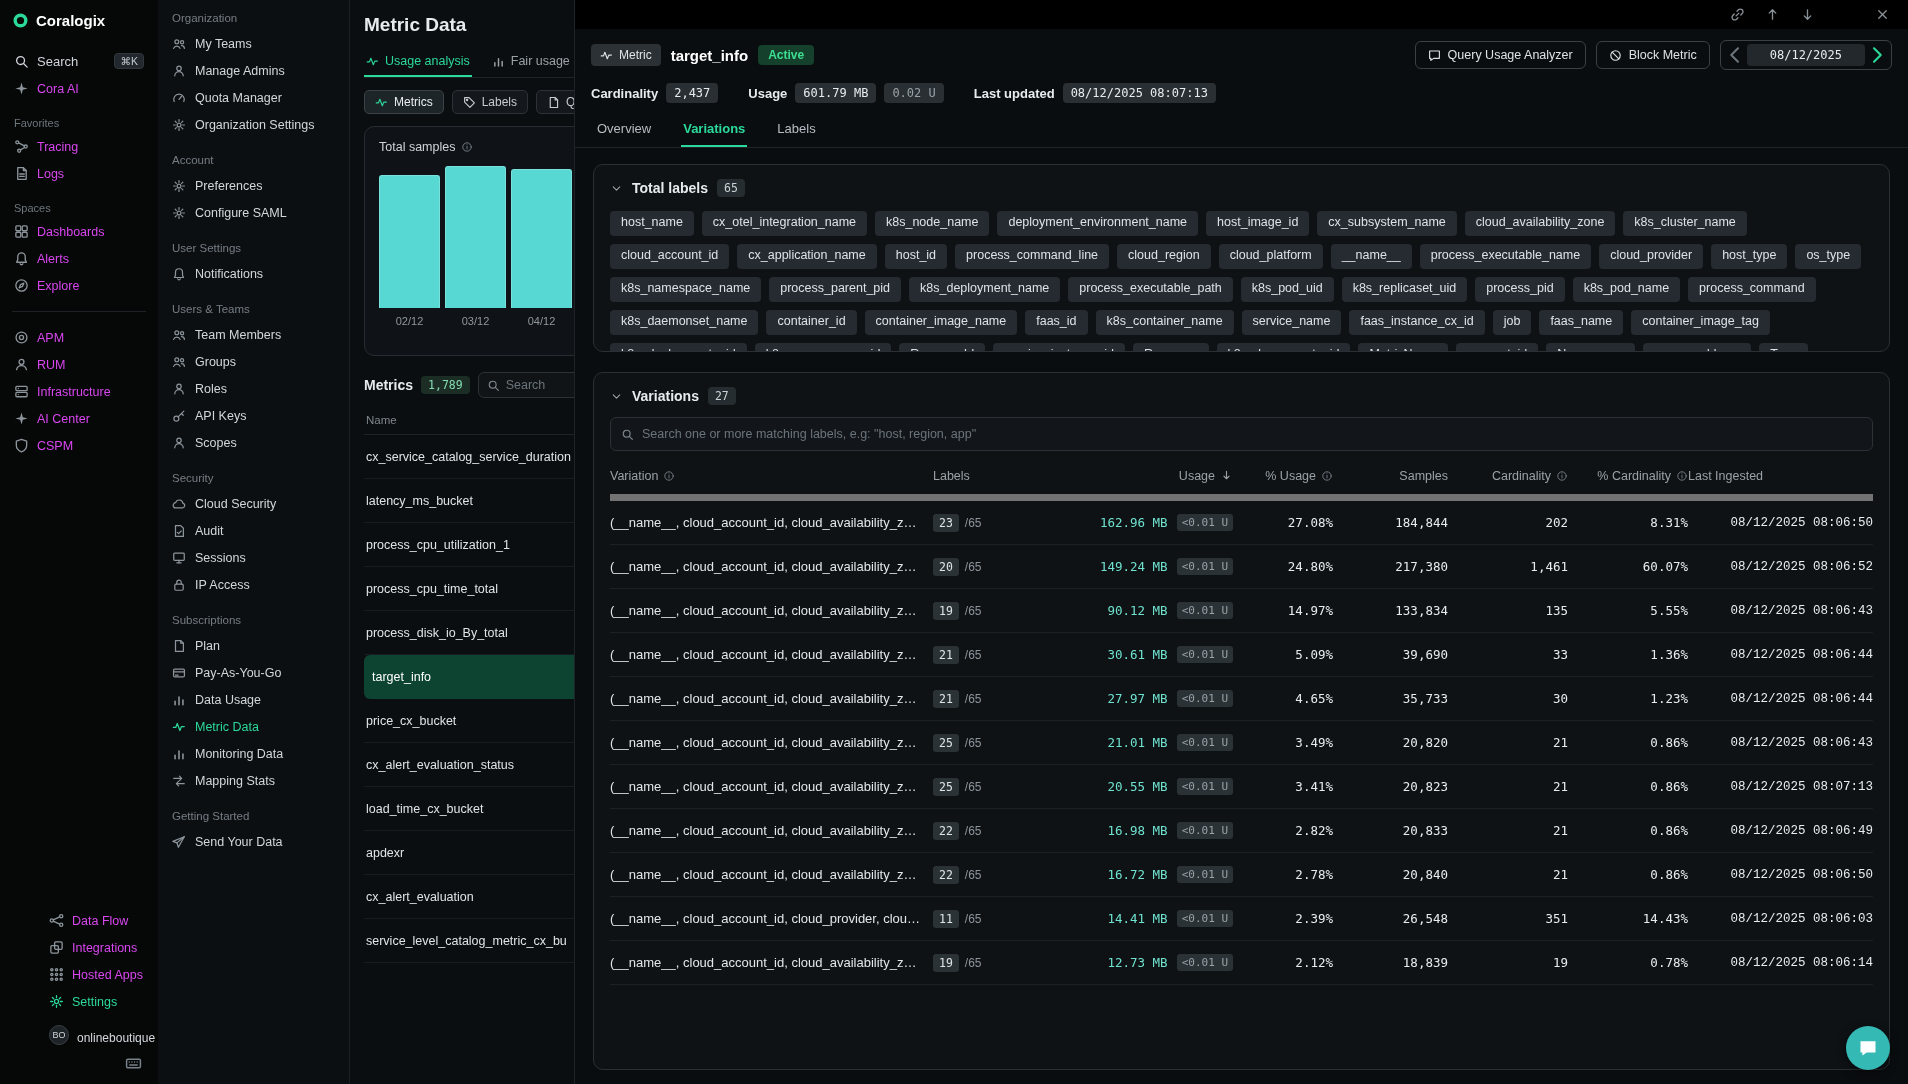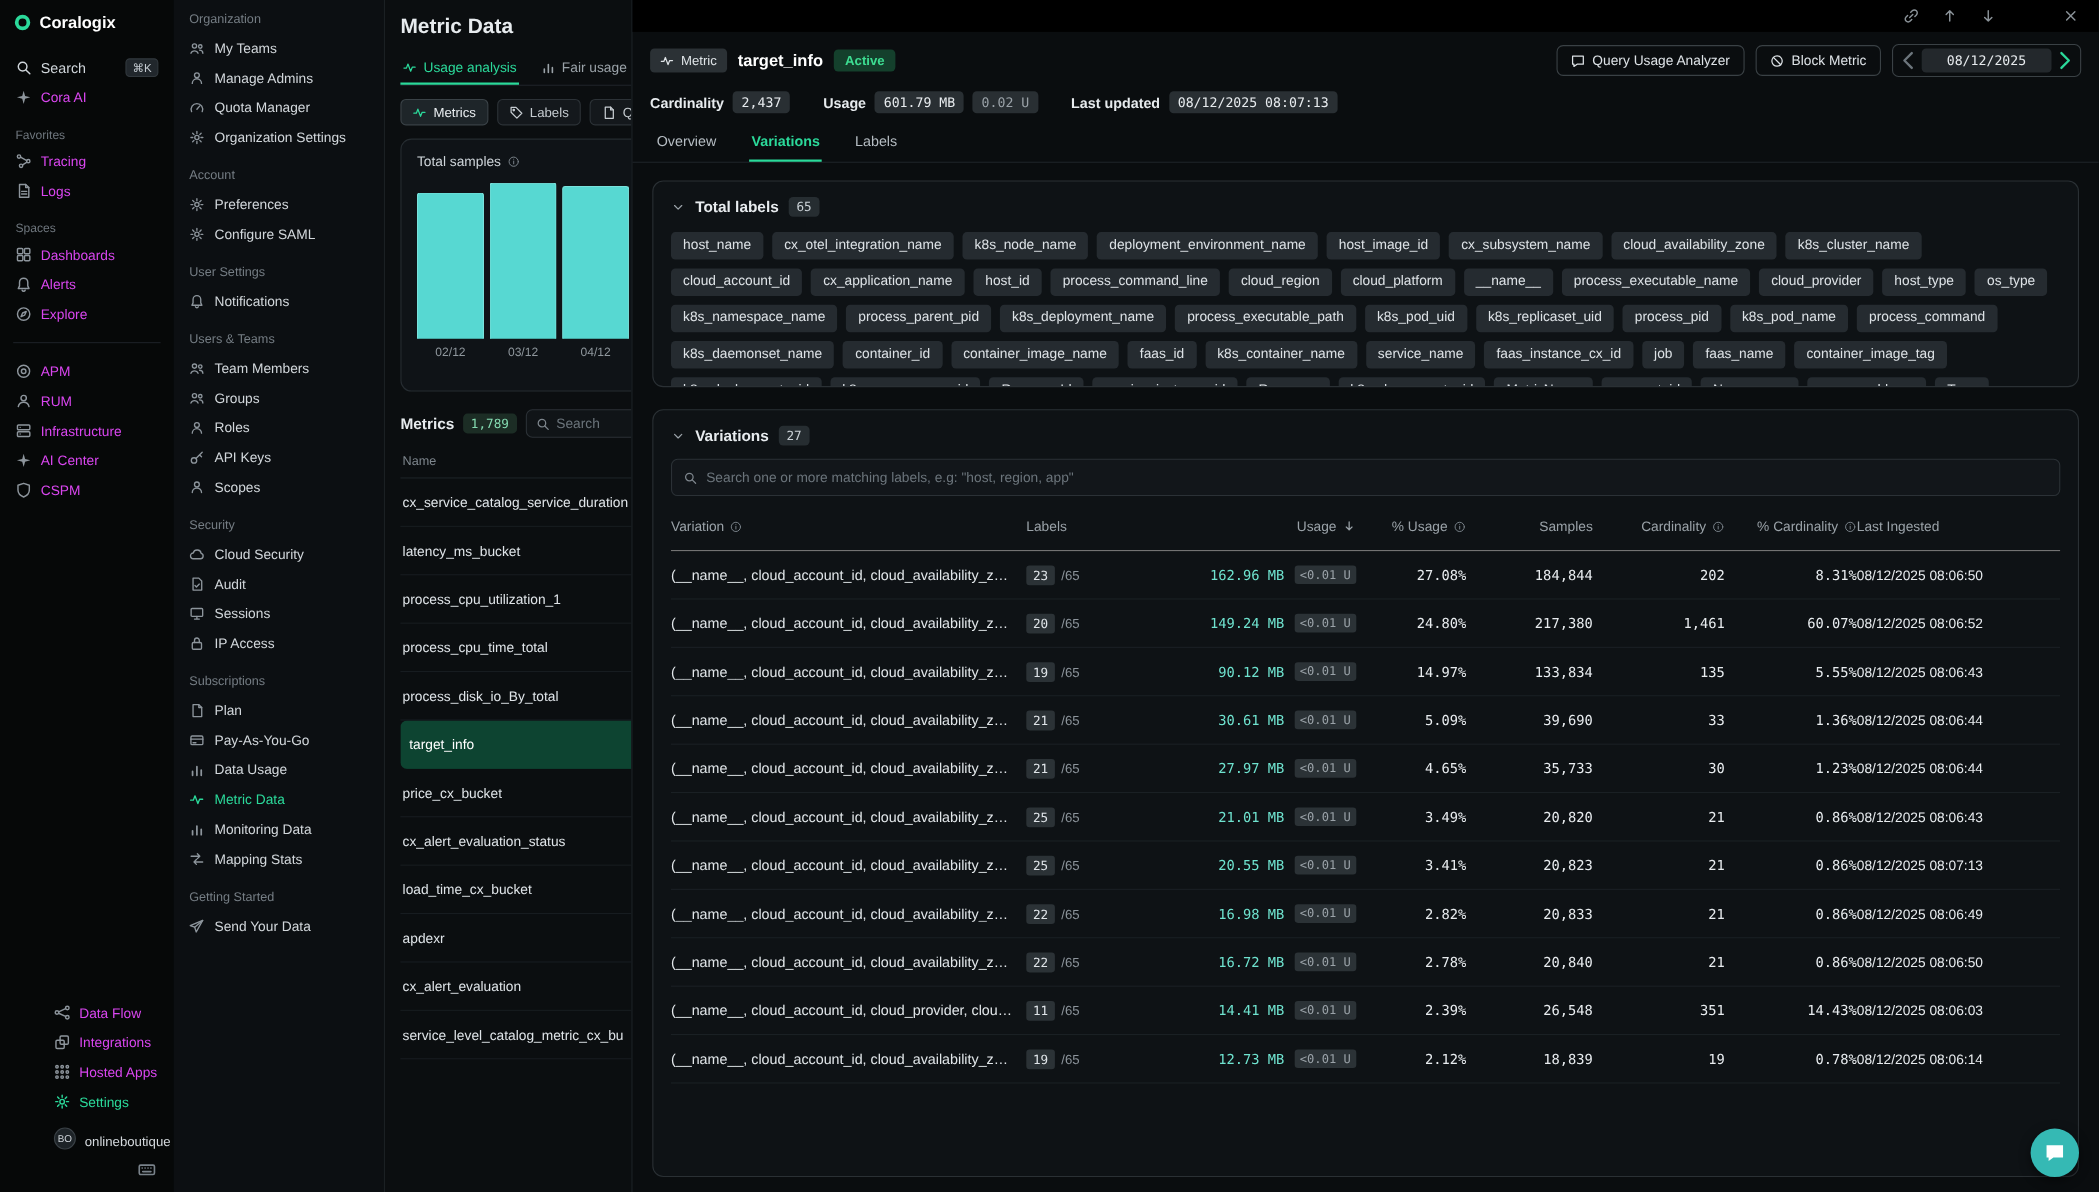--- a/index.html
+++ b/index.html
@@ -92,33 +92,33 @@
   .card-head { display:flex; align-items:center; gap:9px; font-size:14px; font-weight:700; }
   .card-head .icn { color:#9aa2a8; }
   .count-badge { background:#262d31; color:#ccd3d8; border-radius:4px; font-size:11.5px; padding:2px 7px; font-family:"DejaVu Sans Mono",monospace; font-weight:400; }
   .labels-card { height:188px; overflow:hidden; flex-shrink:0; }
   .chips { display:flex; flex-wrap:wrap; gap:8px; margin-top:14px; }
   .chip { background:#252b30; border-radius:4px; padding:4px 11px; font-size:12.5px; color:#dde2e6; white-space:nowrap; height:25px; }
   .variations-card { flex:1; min-height:0; display:flex; flex-direction:column; margin-bottom:14px; padding-bottom:0; }
   .var-search { display:flex; align-items:center; gap:8px; border:1px solid #2b3136; background:#12161a; border-radius:6px; height:34px; padding:0 10px; margin-top:12px; color:#7e868d; }
   .vtable { flex:1; min-height:0; margin-top:6px; overflow:hidden; }
   .thead, .trow { display:grid; grid-template-columns:minmax(280px,1fr) 90px 210px 100px 115px 120px 120px 185px; align-items:center; height:44px; }
-  .thead { border-bottom:1px solid #737373; color:#9aa2a8; font-size:12.5px; }
+  .thead { border-bottom:7px solid #737373; color:#9aa2a8; font-size:12.5px; }
   .th { display:flex; gap:5px; align-items:center; }
   .th.r { justify-content:flex-end; }
   .trow { border-bottom:1px solid #1a2024; font-size:12.5px; }
   .td.variation { white-space:nowrap; overflow:hidden; text-overflow:ellipsis; color:#e2e7ea; padding-right:12px; font-size:13px; }
   .td.labels { display:flex; gap:6px; align-items:center; }
   .lb { background:#2b3236; border-radius:3px; padding:2px 6px; font-size:11.5px; font-family:"DejaVu Sans Mono",monospace; color:#dfe4e8; }
   .lb-total { color:#8d959c; font-size:12px; }
   .td.usage { display:flex; justify-content:flex-end; align-items:center; gap:9px; }
   .usage-val { font-family:"DejaVu Sans Mono",monospace; color:var(--usage-value,#6fe3cf); font-size:12.5px; }
   .usage-unit { background:#2b3236; color:#9aa2a8; font-family:"DejaVu Sans Mono",monospace; font-size:11px; border-radius:3px; padding:2px 5px; }
   .td.num { font-family:"DejaVu Sans Mono",monospace; text-align:right; color:#e8ecef; }
-  .td.last { font-family:Liberation Sans, sans-serif; color:#e8ecef; text-align:left; }
+  .td.last { font-family:Liberation Mono, monospace; color:#e8ecef; text-align:right; }
   .pagination { flex-shrink:0; display:flex; justify-content:flex-end; align-items:center; gap:16px; height:38px; border-top:1px solid #20262a; color:#a6adb3; font-size:12.5px; }
   .pag-ic { display:inline-flex; width:14px; height:14px; color:#4f575e; }
   .pag-ics { display:flex; gap:10px; align-items:center; }
   .intercom { position:absolute; right:18px; bottom:14px; width:44px; height:44px; border-radius:50%; background:#35b9b4; display:flex; align-items:center; justify-content:center; color:#fff; box-shadow:0 3px 10px rgba(0,0,0,.5); }
   .intercom .icn { width:20px; height:20px; }
 </style>
 </head>
 <body>
 
 <div class="app" data-interactable="false">

